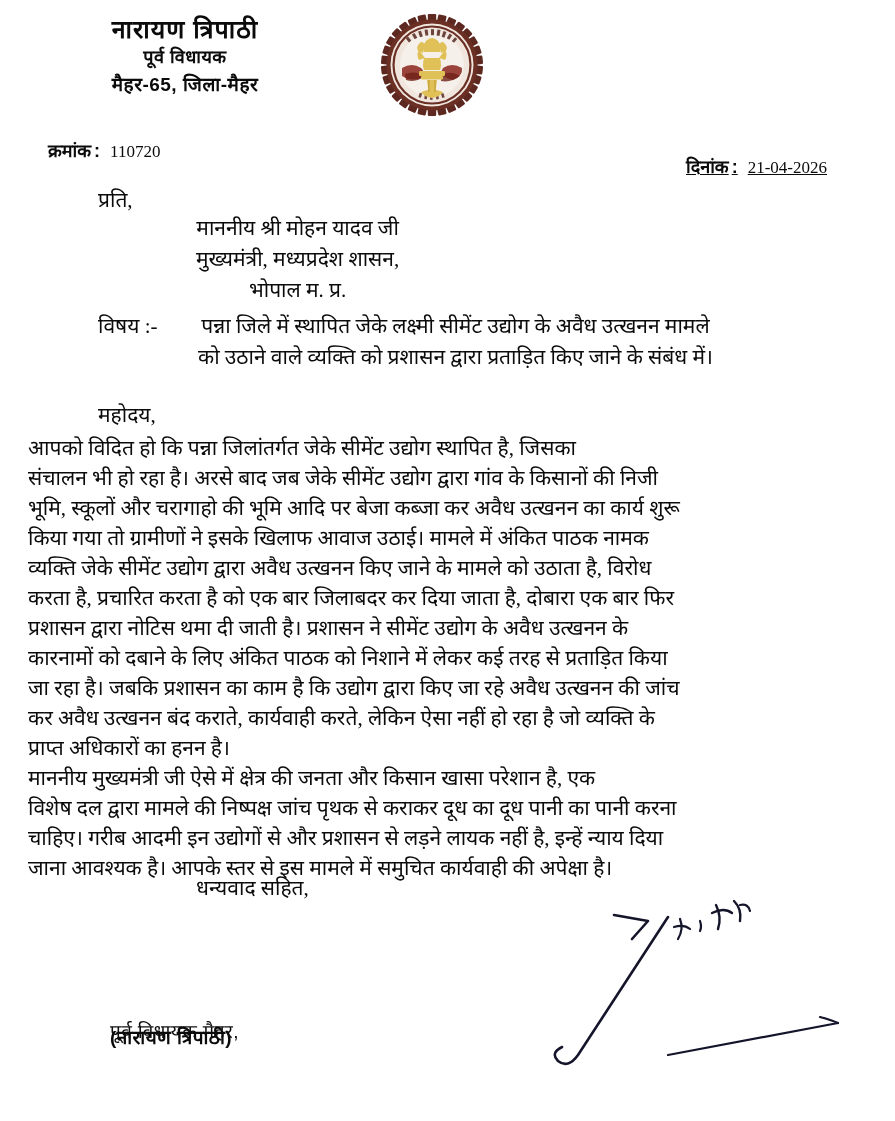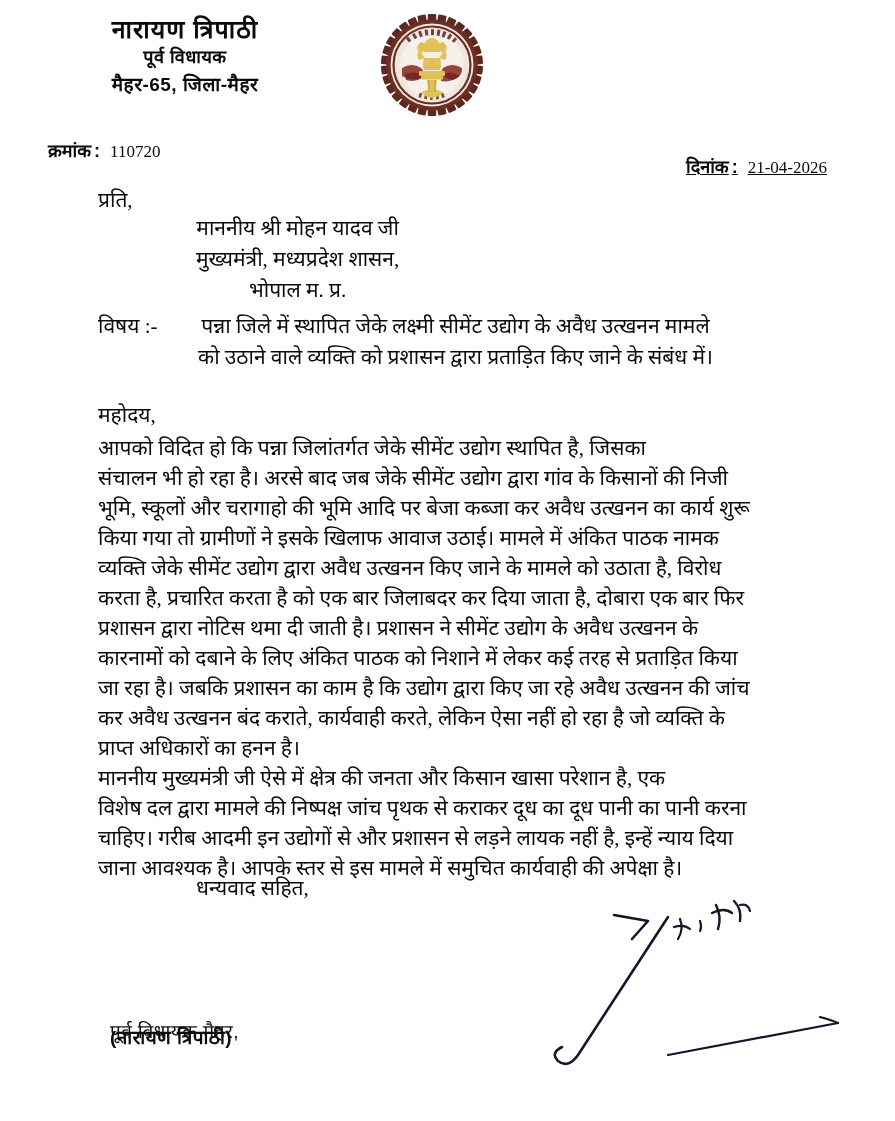--- a/index.html
+++ b/index.html
@@ -165,22 +165,22 @@
     line-height: 30px;
   }
 
   
   .para {
     position: absolute;
     left: 0;
     width: 895px;
   }
   .para .line {
-    padding-left: 98px;
     letter-spacing: 0px;
+    margin-left: 28px;
   }
   .para-1 { top: 248px; }
   .para-2 { top: 578px; }
 
   .closing {
     position: absolute;
     left: 196px;
     top: 688px;
     font-size: 21px;
     line-height: 30px;

